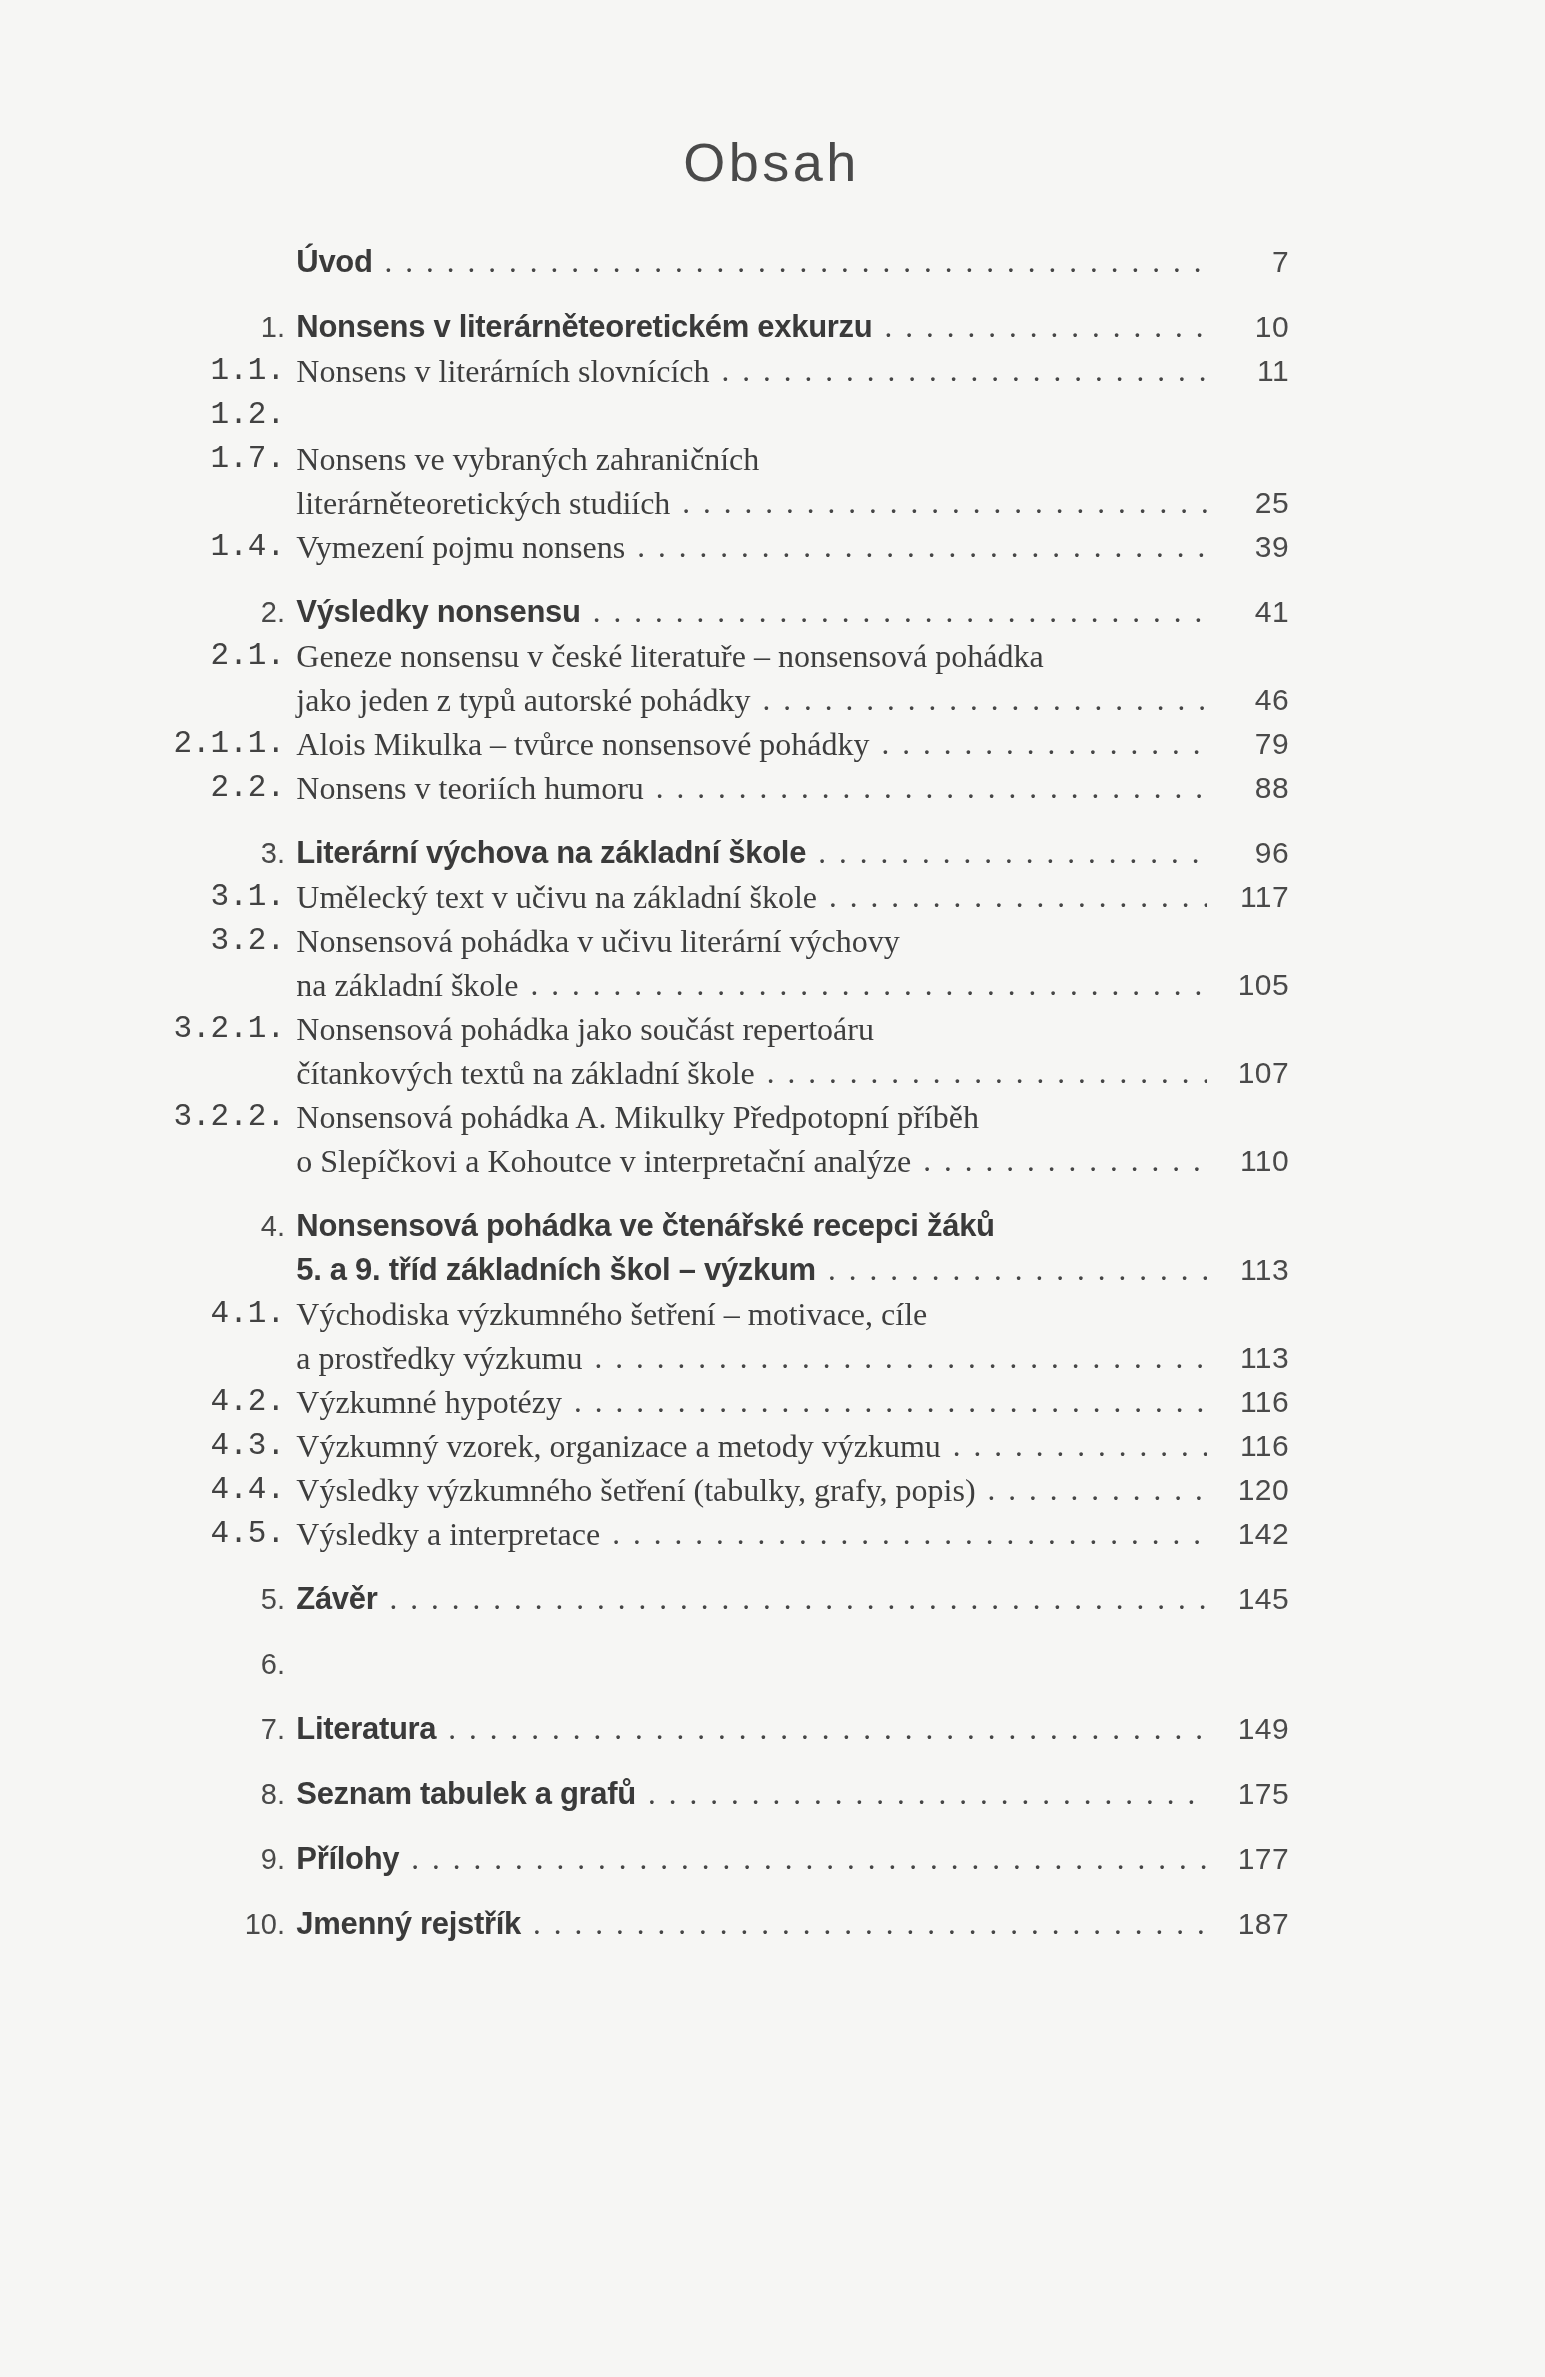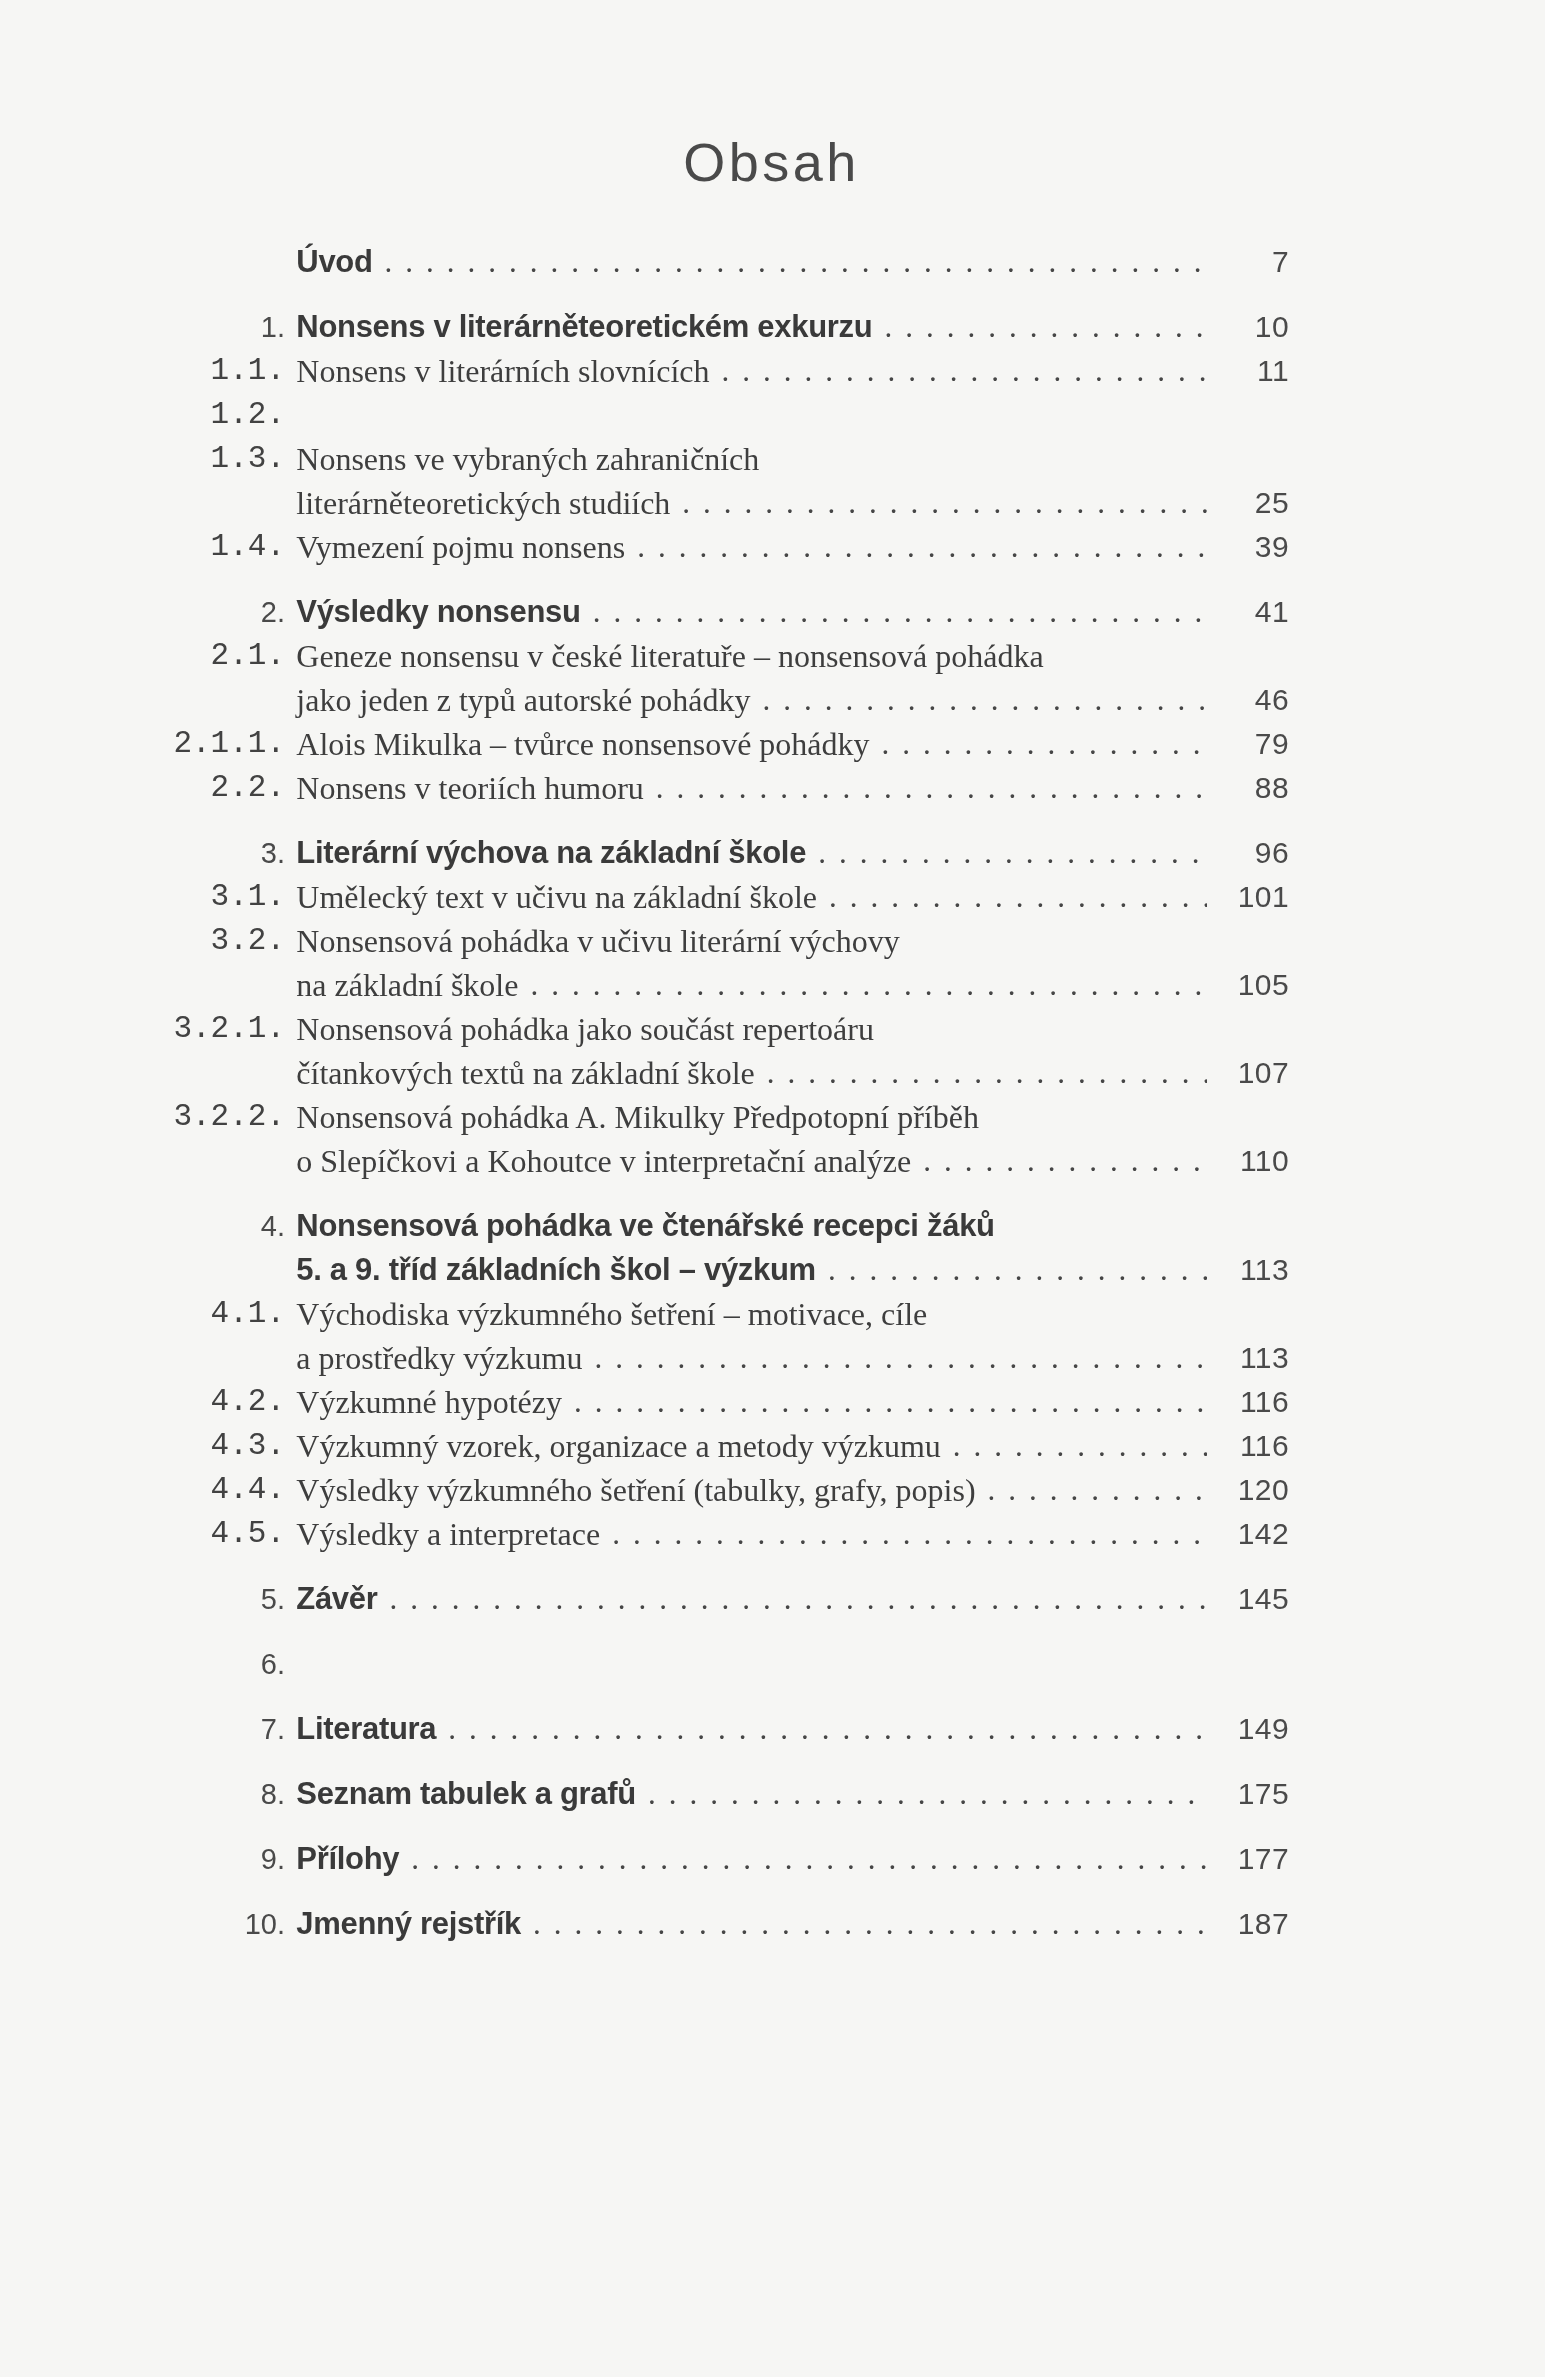--- a/index.html
+++ b/index.html
@@ -129,21 +129,21 @@
             <span class="text">Nonsens v literárních slovnících</span>
             <span class="leader"></span>
             <span class="pageno">11</span>
           </div>
         </span>
   </div>
       <div class="entry regular">
     <span class="num">1.2.</span>
   </div>
       <div class="entry regular">
-    <span class="num">1.3.</span>
+    <span class="num">1.7.</span>
     <span class="body">
           <div class="line">
             <span class="text">Nonsens ve vybraných zahraničních</span>
           </div>
           <div class="line">
             <span class="text">literárněteoretických studiích</span>
             <span class="leader"></span>
             <span class="pageno">25</span>
           </div>
         </span>
@@ -210,21 +210,21 @@
             <span class="pageno">96</span>
           </div>
         </span>
   </div>
       <div class="entry regular">
     <span class="num">3.1.</span>
     <span class="body">
           <div class="line">
             <span class="text">Umělecký text v učivu na základní škole</span>
             <span class="leader"></span>
-            <span class="pageno">101</span>
+            <span class="pageno">117</span>
           </div>
         </span>
   </div>
       <div class="entry regular">
     <span class="num">3.2.</span>
     <span class="body">
           <div class="line">
             <span class="text">Nonsensová pohádka v učivu literární výchovy</span>
           </div>
           <div class="line">

